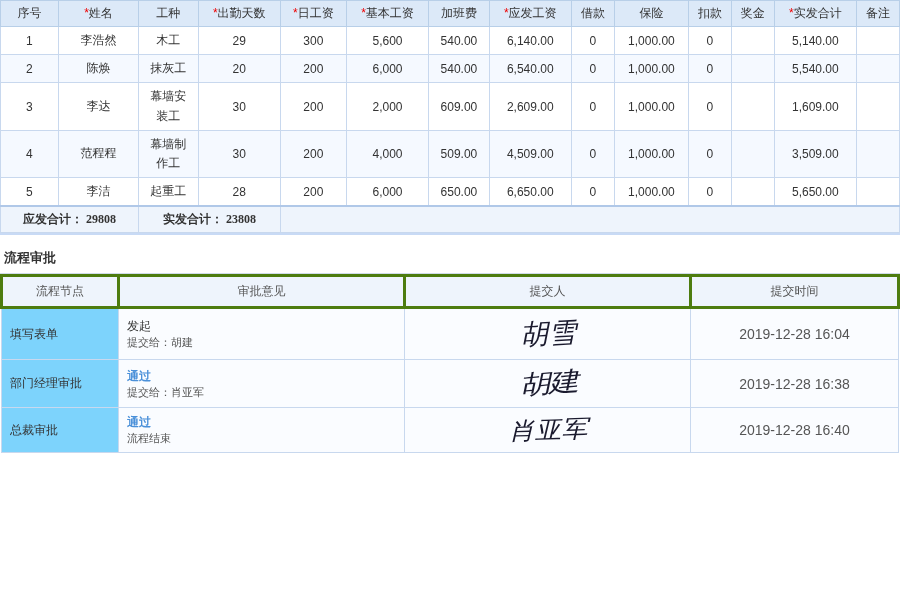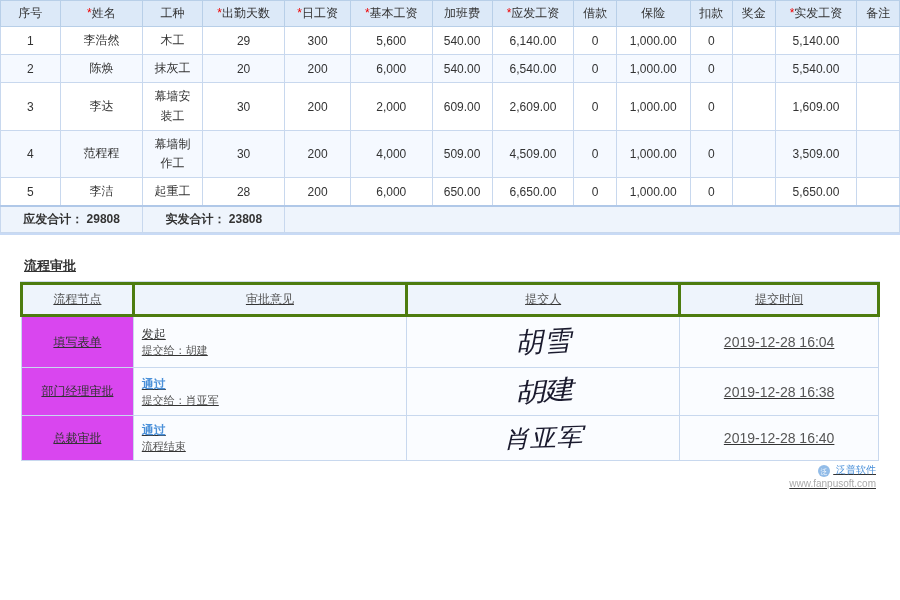--- a/index.html
+++ b/index.html
@@ -56,32 +56,32 @@
     table.salary-table tr:nth-child(odd) td {
       background: #fff;
     }
     table.salary-table tr:nth-child(even) td {
       background: #f5f9ff;
     }
 
     .summary-row {
       background: #eef4fc !important;
       border-top: 2px solid #b0c8e8;
+      font-family: Liberation Serif, serif;
     }
     .summary-row td {
       background: #eef4fc !important;
       font-weight: bold;
       padding: 5px 6px;
     }
 
     
     .approval-section {
-      margin-top: 16px;
-      padding: 0 20px;
-      text-decoration: underline;
+      margin-top: 8px;
+      padding: 0 0;
     }
 
     .approval-title {
       font-size: 13px;
       font-weight: bold;
       color: #333;
       padding: 6px 4px;
       border-bottom: 1px solid #d0dcea;
       margin-bottom: 0;
     }
@@ -101,23 +101,23 @@
       color: #555;
     }
 
     table.approval-table td {
       border: 1px solid #c8d8ee;
       padding: 6px 8px;
       vertical-align: middle;
     }
 
     .approval-node-cell {
-      text-align: center;
+      text-align: left;
       width: 90px;
-      background: #d946ef;
+      background: #7dd3fc;
     }
 
     .approval-comment-cell {
       width: 220px;
       background: #fafcff;
     }
 
     .approval-comment-cell .status-pass {
       color: #4a90d9;
       font-weight: bold;
@@ -203,21 +203,21 @@
           <th><span>工种</span></th>
           <th><span class="required">*</span><span>出勤天数</span></th>
           <th><span class="required">*</span><span>日工资</span></th>
           <th><span class="required">*</span><span>基本工资</span></th>
           <th><span>加班费</span></th>
           <th><span class="required">*</span><span>应发工资</span></th>
           <th><span>借款</span></th>
           <th><span>保险</span></th>
           <th><span>扣款</span></th>
           <th><span>奖金</span></th>
-          <th><span class="required">*</span><span>实发工资</span></th>
+          <th><span class="required">*</span><span>实发合计</span></th>
           <th><span>备注</span></th>
         </tr>
       </thead>
       <tbody id="salary-tbody">
       <tr>
     <td>1</td>
     <td>李浩然</td>
     <td class="cell-multiline">木工</td>
     <td>29</td>
     <td>300</td>
@@ -341,26 +341,15 @@
           <tr>
     <td class="approval-node-cell">总裁审批</td>
     <td class="approval-comment-cell"><span class="status-pass">通过</span><br>
     <span class="sub-text">流程结束</span></td>
     <td class="approval-submitter-cell"><span class="signature3">肖亚军</span></td>
     <td class="approval-time-cell">2019-12-28 16:40</td>
   </tr>
         </tbody>
     </table>
 
-    <div class="watermark-area">
-      <span class="watermark-logo">
-        <svg width="14" height="14" viewBox="0 0 14 14" style="vertical-align:middle;margin-right:2px;">
-          <circle cx="7" cy="7" r="6" fill="#4a90d9" opacity="0.6"></circle>
-          <text x="7" y="10" text-anchor="middle" font-size="7" fill="white">泛</text>
-        </svg>
-        <span>泛普软件</span>
-      </span>
-      <br>
-      <span style="color:#aaa;font-size:10px;">www.fanpusoft.com</span>
-    </div>
   </div>
 
 </div>
 
 </body></html>

